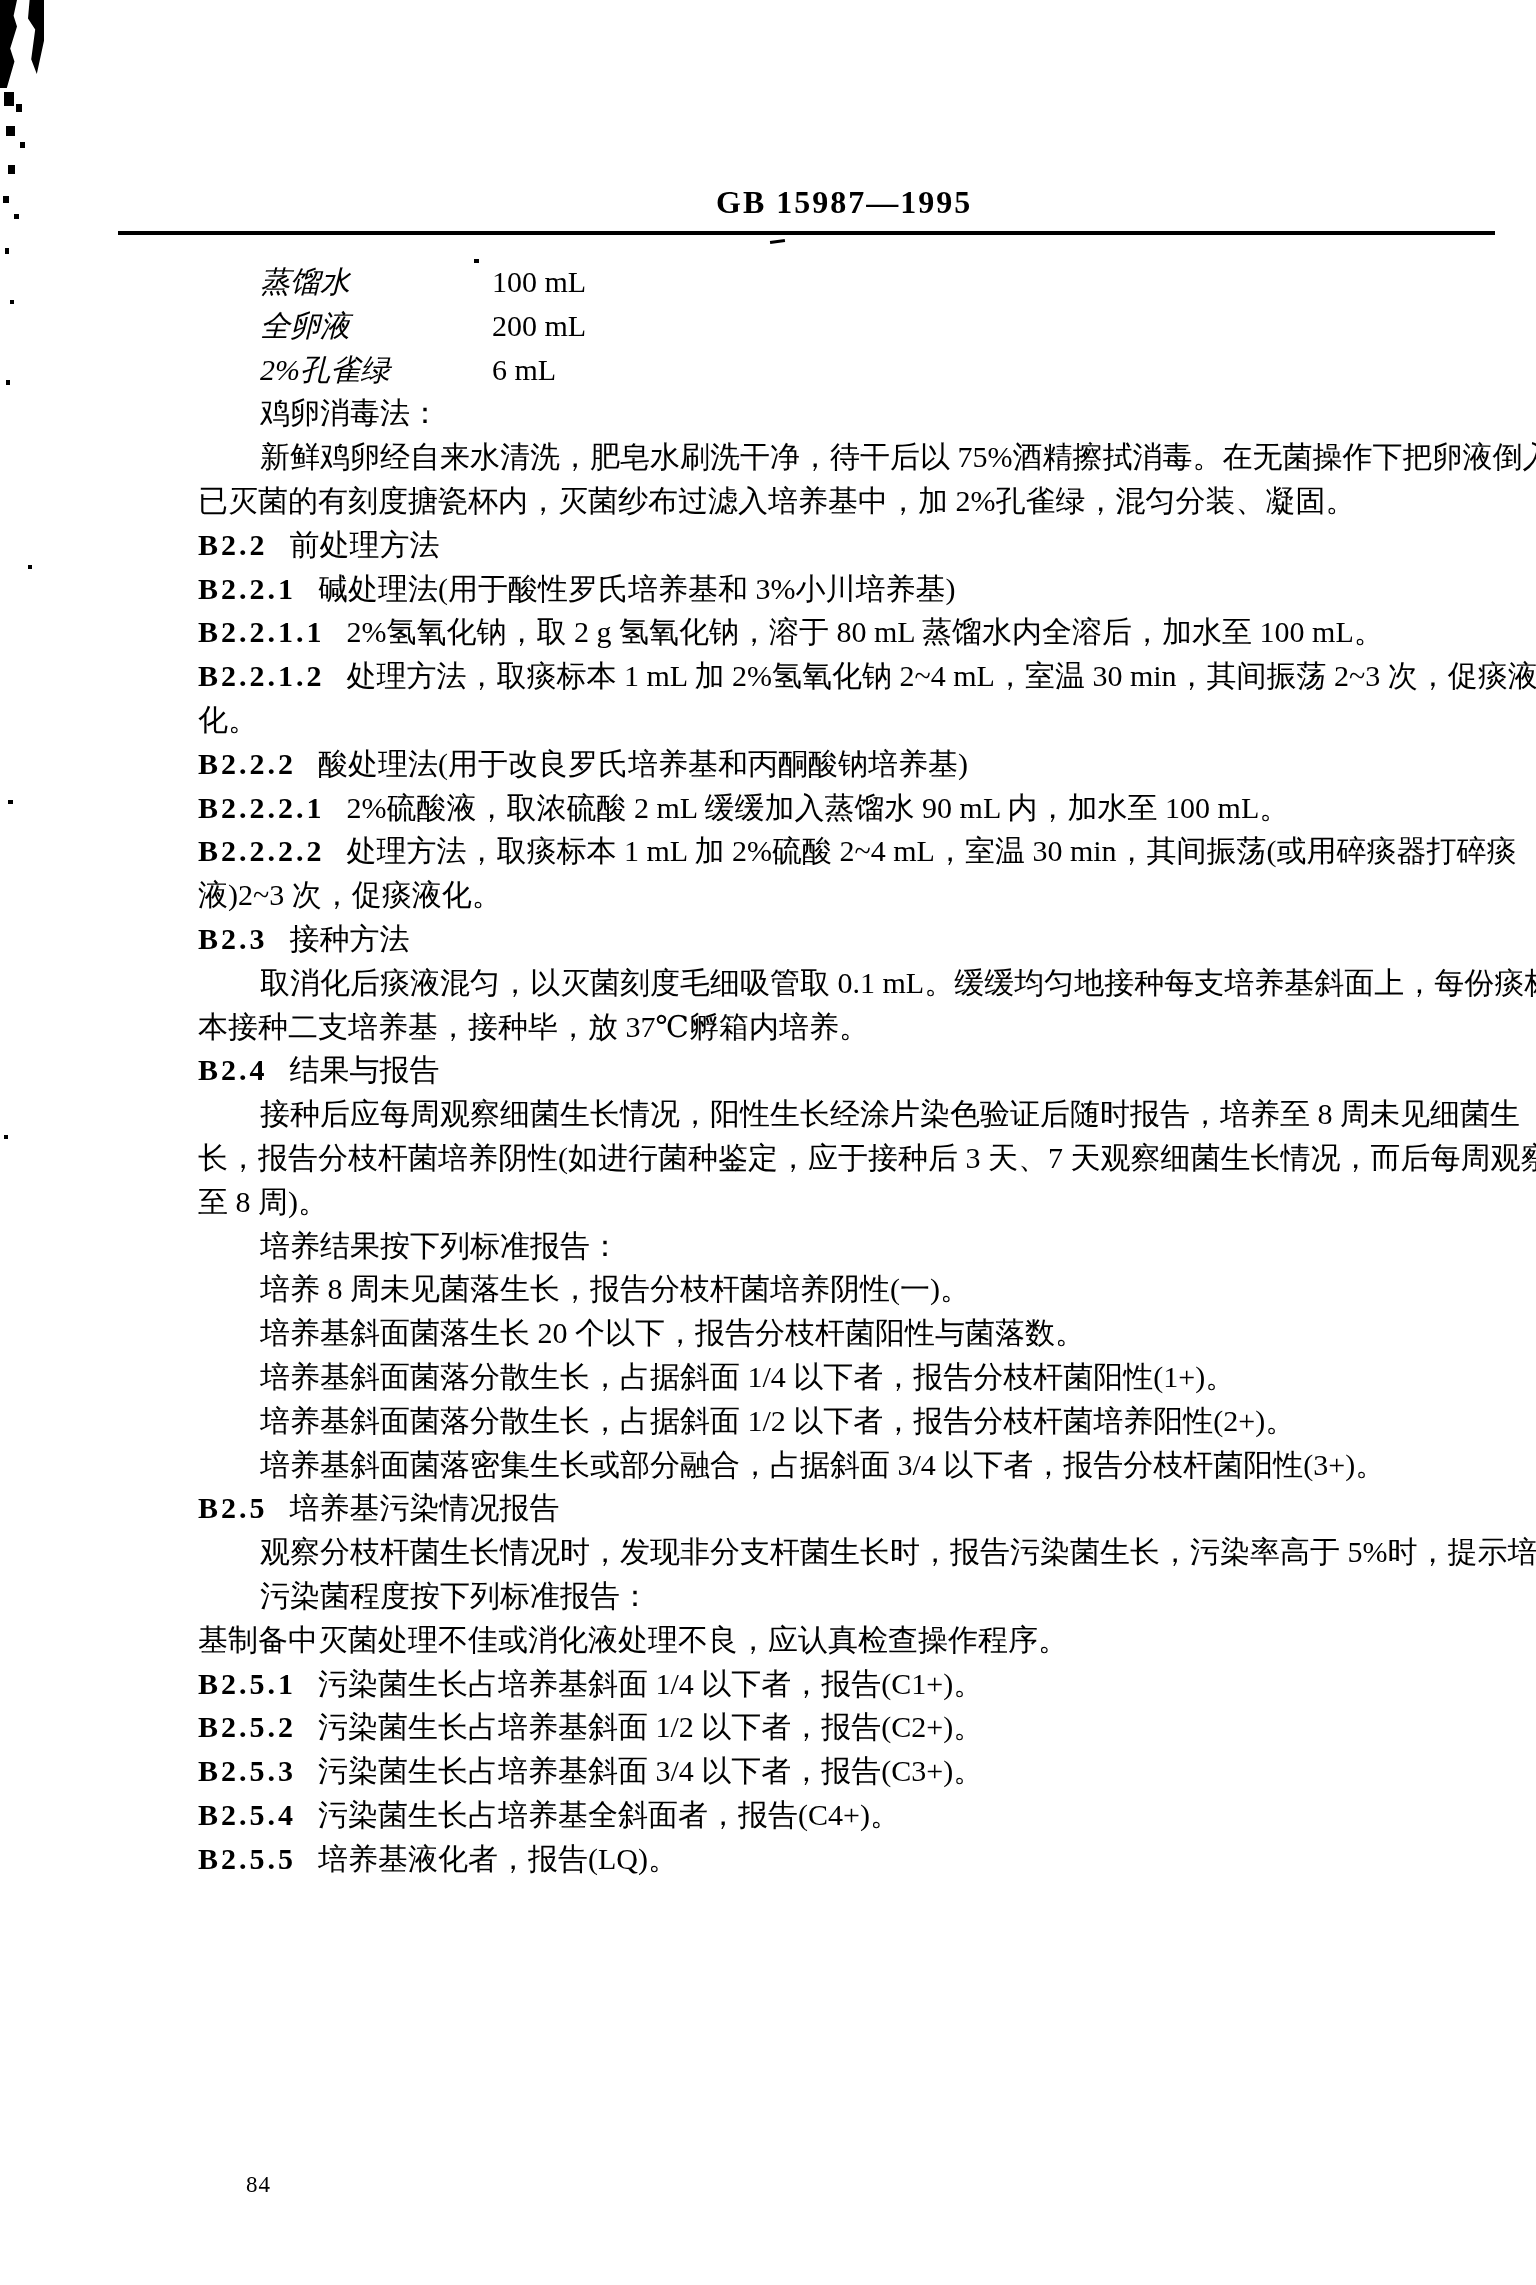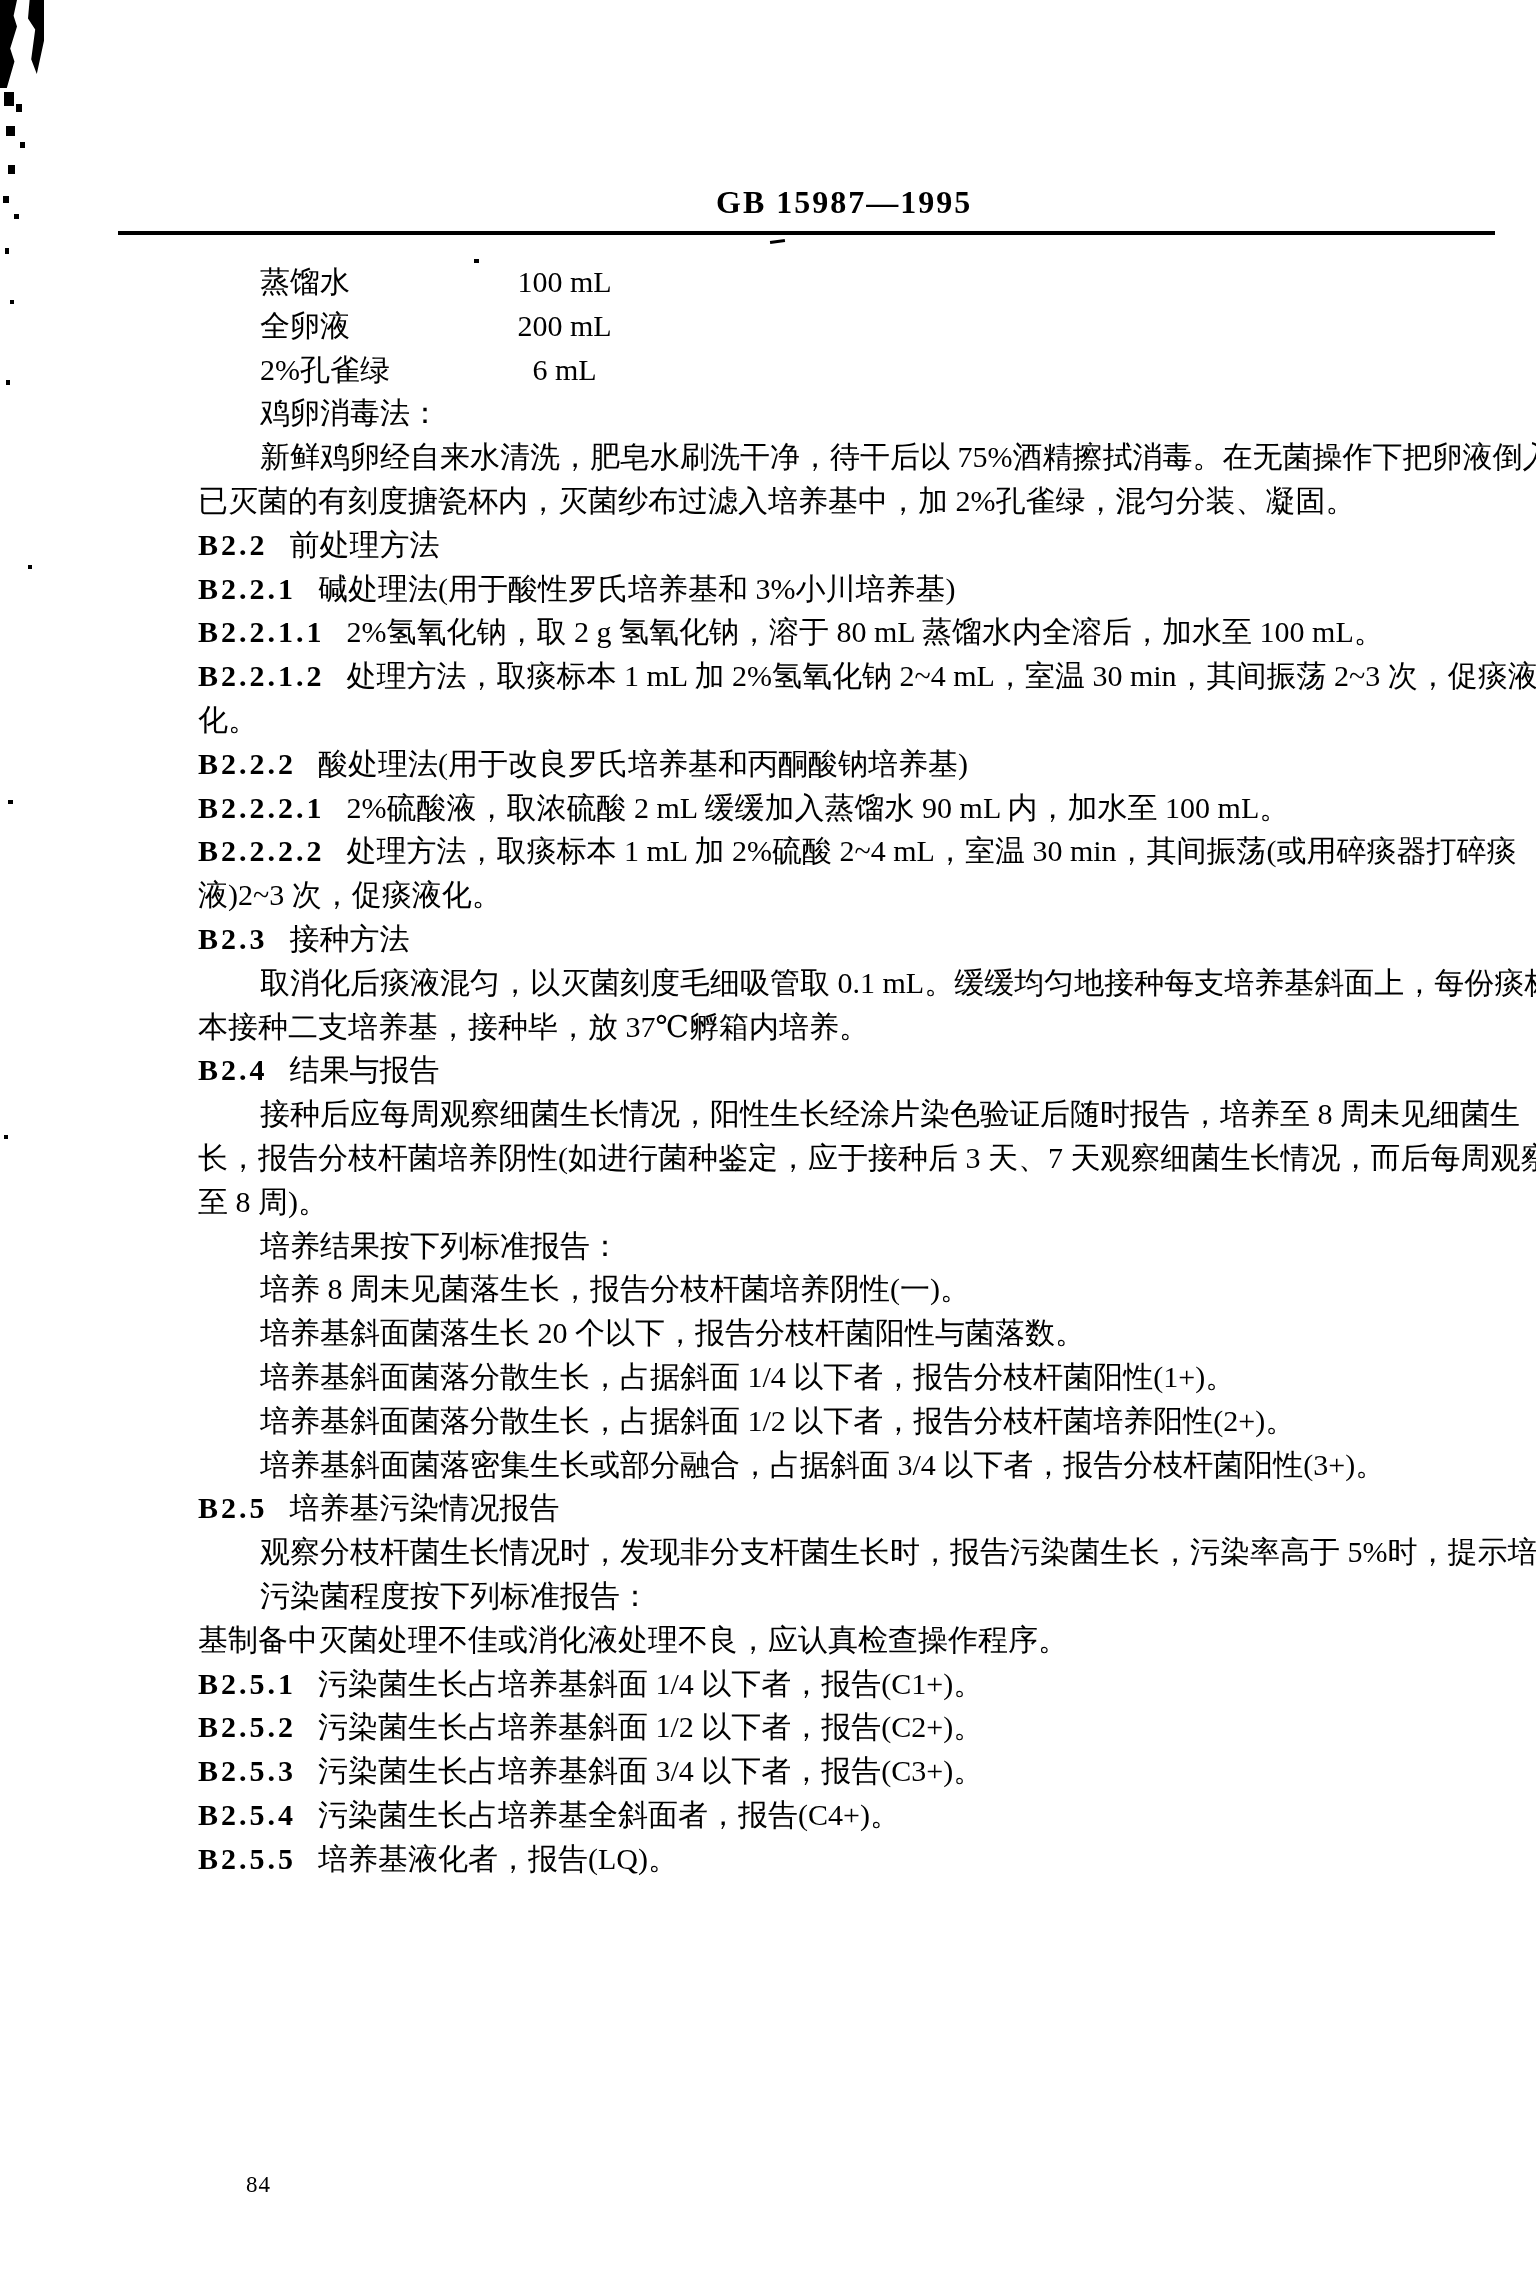--- a/index.html
+++ b/index.html
@@ -32,22 +32,22 @@
     width:1290px;
   }
   .line{
     height:43.8px;
     line-height:43.8px;
     font-size:30px;
     white-space:nowrap;
   }
   .line.indent{padding-left:62px;}
   .line.kv{padding-left:62px;}
-  .kv-label{display:inline-block;width:232px;}
-  .kv-value{display:inline-block;width:145px;text-align:center;}
+  .kv-label{display:inline-block;width:232px;font-style:italic;}
+  .kv-value{display:inline-block;width:145px;text-align:left;}
   .sec-num{
     font-weight:bold;
     letter-spacing:3px;
     margin-right:22px;
   }
   .page-number{
     position:absolute;
     left:246px;top:2172px;
     font-size:23px;
     letter-spacing:1px;

